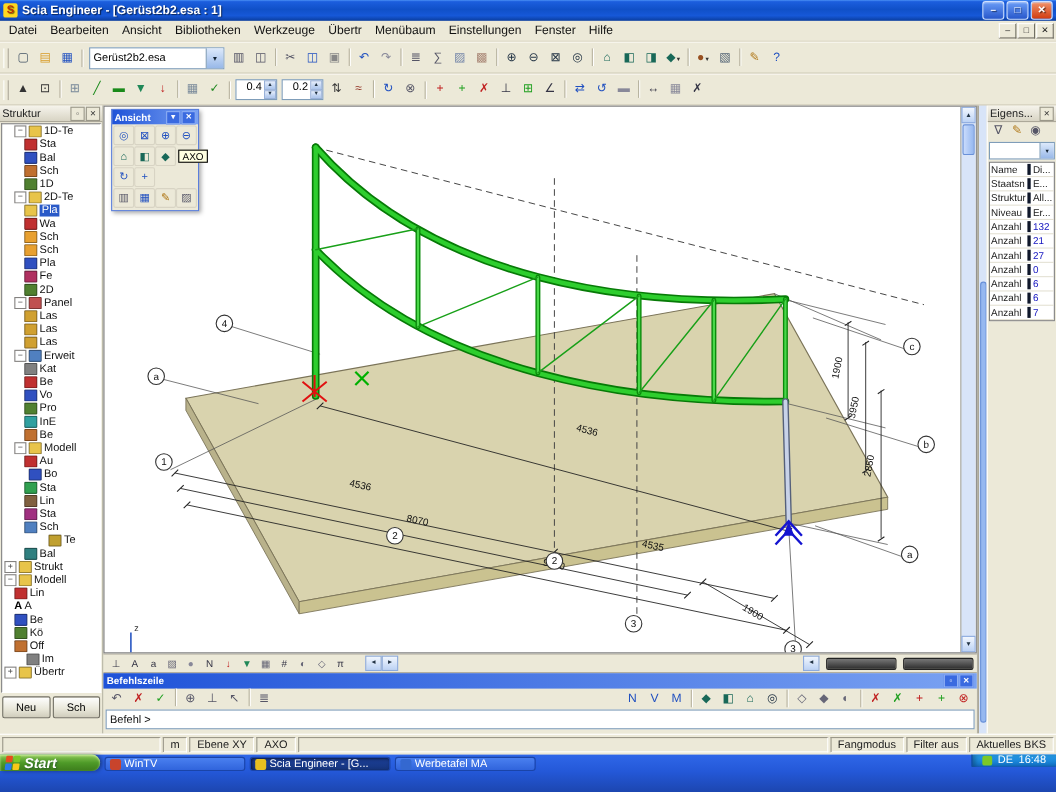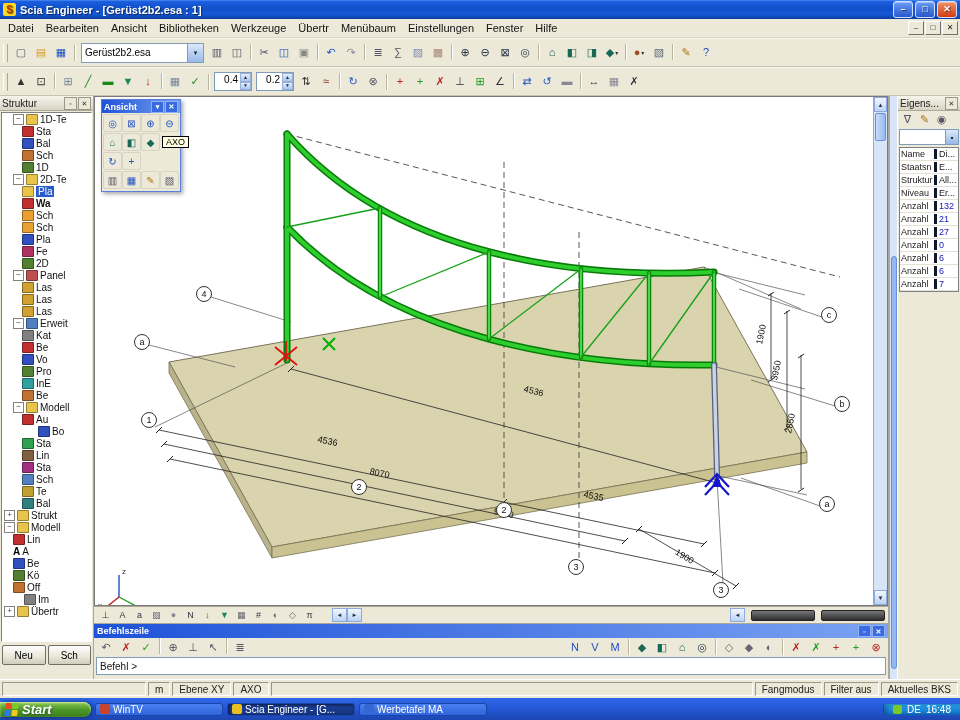--- a/index.html
+++ b/index.html
@@ -131,21 +131,21 @@
   .rp-filler{flex:1;}
 
   
   .statusbar{height:16px;flex:none;background:#ece9d8;border-top:1px solid #fff;display:flex;align-items:center;
     padding:1px 2px;gap:2px;font-size:10px;}
   .sb-seg{border:1px solid;border-color:#9a9789 #fff #fff #9a9789;padding:0 6px;height:12px;display:flex;align-items:center;white-space:nowrap;color:#222;}
   .sb-seg.first{width:130px;}
   .sb-spacer{flex:1;border:1px solid;border-color:#9a9789 #fff #fff #9a9789;height:12px;}
 
   
-  .taskbar{height:22px;flex:none;display:flex;align-items:center;
+  .taskbar{height:34px;flex:none;display:flex;align-items:flex-start;
     background:linear-gradient(#2f67e8,#2458d8 45%,#1c46b0);}
   .start{width:76px;flex:none;border-radius:0 9px 9px 0;color:#fff;font-weight:bold;font-style:italic;font-size:13px;
     display:flex;align-items:center;gap:4px;padding:0 10px 0 5px;text-shadow:1px 1px 2px #1338;
     background:linear-gradient(#8cc856,#4e9a28 50%,#3c7c1c);box-shadow:inset 0 1px 2px #cfeea0,2px 0 4px #0006;}
   .winflag{width:13px;height:13px;display:grid;grid-template-columns:1fr 1fr;grid-template-rows:1fr 1fr;gap:1px;transform:skew(-8deg);flex:none;}
   .winflag span{border-radius:1px;}
   .task-btn{width:118px;margin:2px 0 2px 4px;background:linear-gradient(#4a80f0,#3064dc);border:1px solid #1a44a8;
     border-radius:3px;color:#fff;font-size:10px;display:flex;align-items:center;gap:3px;padding:0 4px;
     overflow:hidden;white-space:nowrap;flex:none;}
   .task-btn.active{background:linear-gradient(#1c3f98,#16357e);box-shadow:inset 1px 1px 3px #0009;}
@@ -424,21 +424,21 @@
           </div>
           <div class="tree-row" style="padding-left: 11px;">
             <span class="exp">−</span>
             <span class="ti" style="background: rgb(232, 196, 74);"></span>
             <span class="tl">2D-Te</span>
           </div>
           <div class="tree-row sel" style="padding-left: 20px;">
             <span class="ti" style="background: rgb(232, 196, 74);"></span>
             <span class="tl">Pla</span>
           </div>
-          <div class="tree-row" style="padding-left: 20px; font-weight: bold;">
+          <div class="tree-row" style="padding-left: 20px;">
             <span class="ti" style="background: rgb(192, 48, 48);"></span>
             <span class="tl">Wa</span>
           </div>
           <div class="tree-row" style="padding-left: 20px;">
             <span class="ti" style="background: rgb(232, 160, 48);"></span>
             <span class="tl">Sch</span>
           </div>
           <div class="tree-row" style="padding-left: 20px;">
             <span class="ti" style="background: rgb(232, 160, 48);"></span>
             <span class="tl">Sch</span>
@@ -503,41 +503,41 @@
           </div>
           <div class="tree-row" style="padding-left: 11px;">
             <span class="exp">−</span>
             <span class="ti" style="background: rgb(232, 196, 74);"></span>
             <span class="tl">Modell</span>
           </div>
           <div class="tree-row" style="padding-left: 20px;">
             <span class="ti" style="background: rgb(192, 48, 48);"></span>
             <span class="tl">Au</span>
           </div>
-          <div class="tree-row" style="padding-left: 36px;">
+          <div class="tree-row" style="padding-left: 24px;">
             <span class="ti" style="background: rgb(48, 80, 192);"></span>
             <span class="tl">Bo</span>
           </div>
           <div class="tree-row" style="padding-left: 20px;">
             <span class="ti" style="background: rgb(48, 160, 80);"></span>
             <span class="tl">Sta</span>
           </div>
           <div class="tree-row" style="padding-left: 20px;">
             <span class="ti" style="background: rgb(128, 96, 64);"></span>
             <span class="tl">Lin</span>
           </div>
           <div class="tree-row" style="padding-left: 20px;">
             <span class="ti" style="background: rgb(160, 48, 128);"></span>
             <span class="tl">Sta</span>
           </div>
           <div class="tree-row" style="padding-left: 20px;">
             <span class="ti" style="background: rgb(80, 128, 192);"></span>
             <span class="tl">Sch</span>
           </div>
-          <div class="tree-row" style="padding-left: 20px;">
+          <div class="tree-row" style="padding-left: 20px; justify-content: center;">
             <span class="ti" style="background: rgb(192, 160, 48);"></span>
             <span class="tl">Te</span>
           </div>
           <div class="tree-row" style="padding-left: 20px;">
             <span class="ti" style="background: rgb(48, 128, 128);"></span>
             <span class="tl">Bal</span>
           </div>
           <div class="tree-row" style="padding-left: 2px;">
             <span class="exp">+</span>
             <span class="ti" style="background: rgb(232, 196, 74);"></span>

